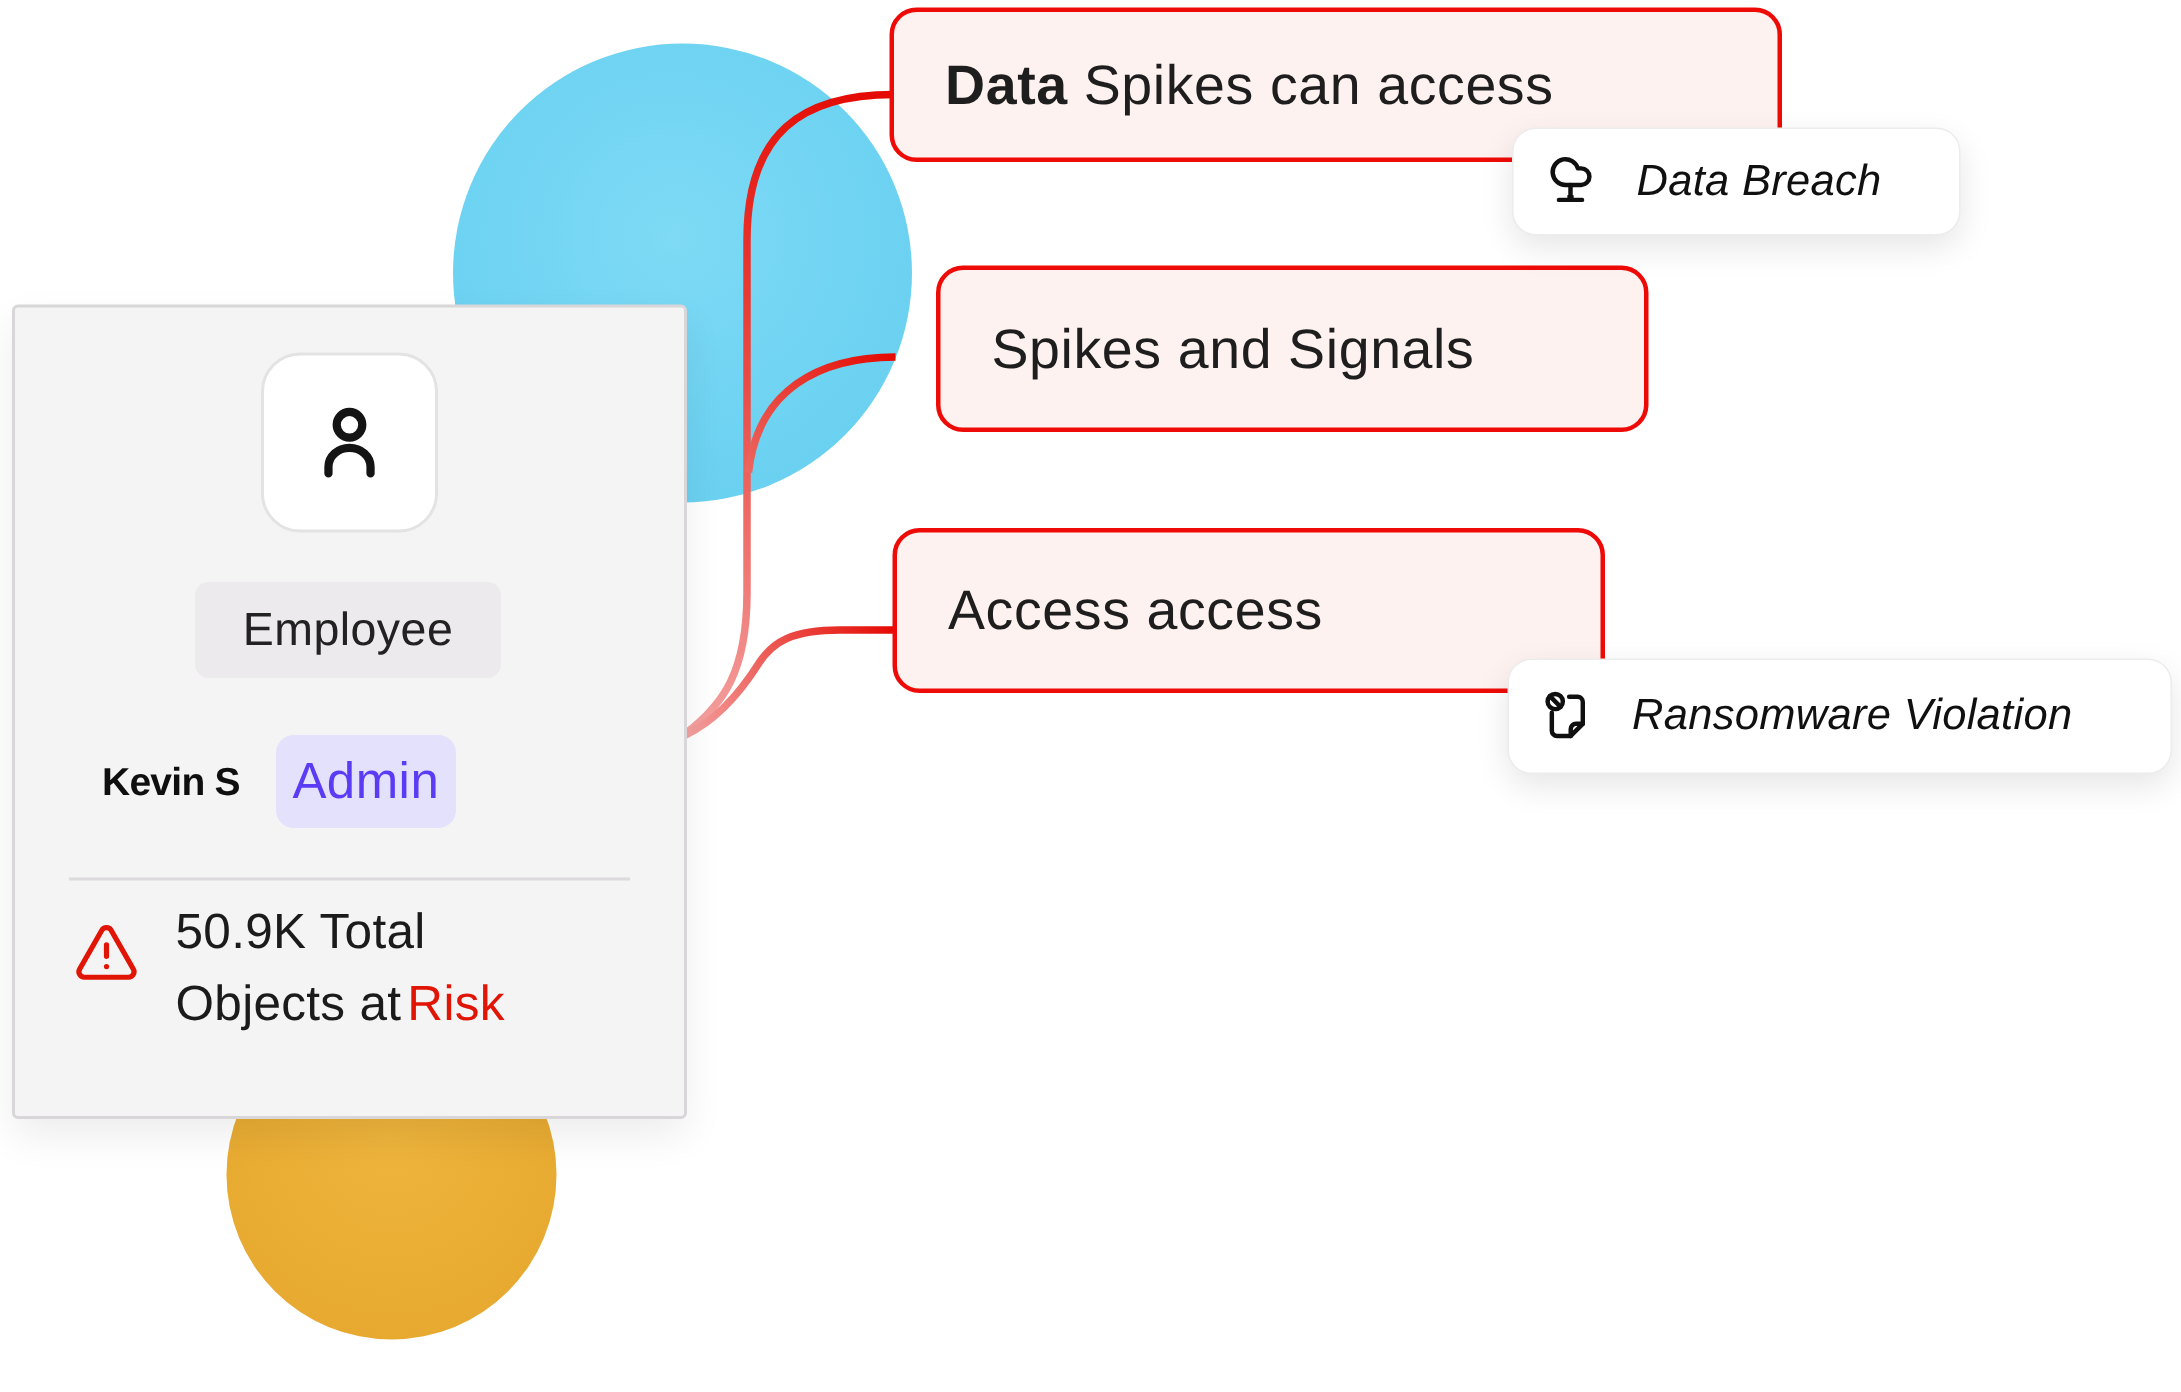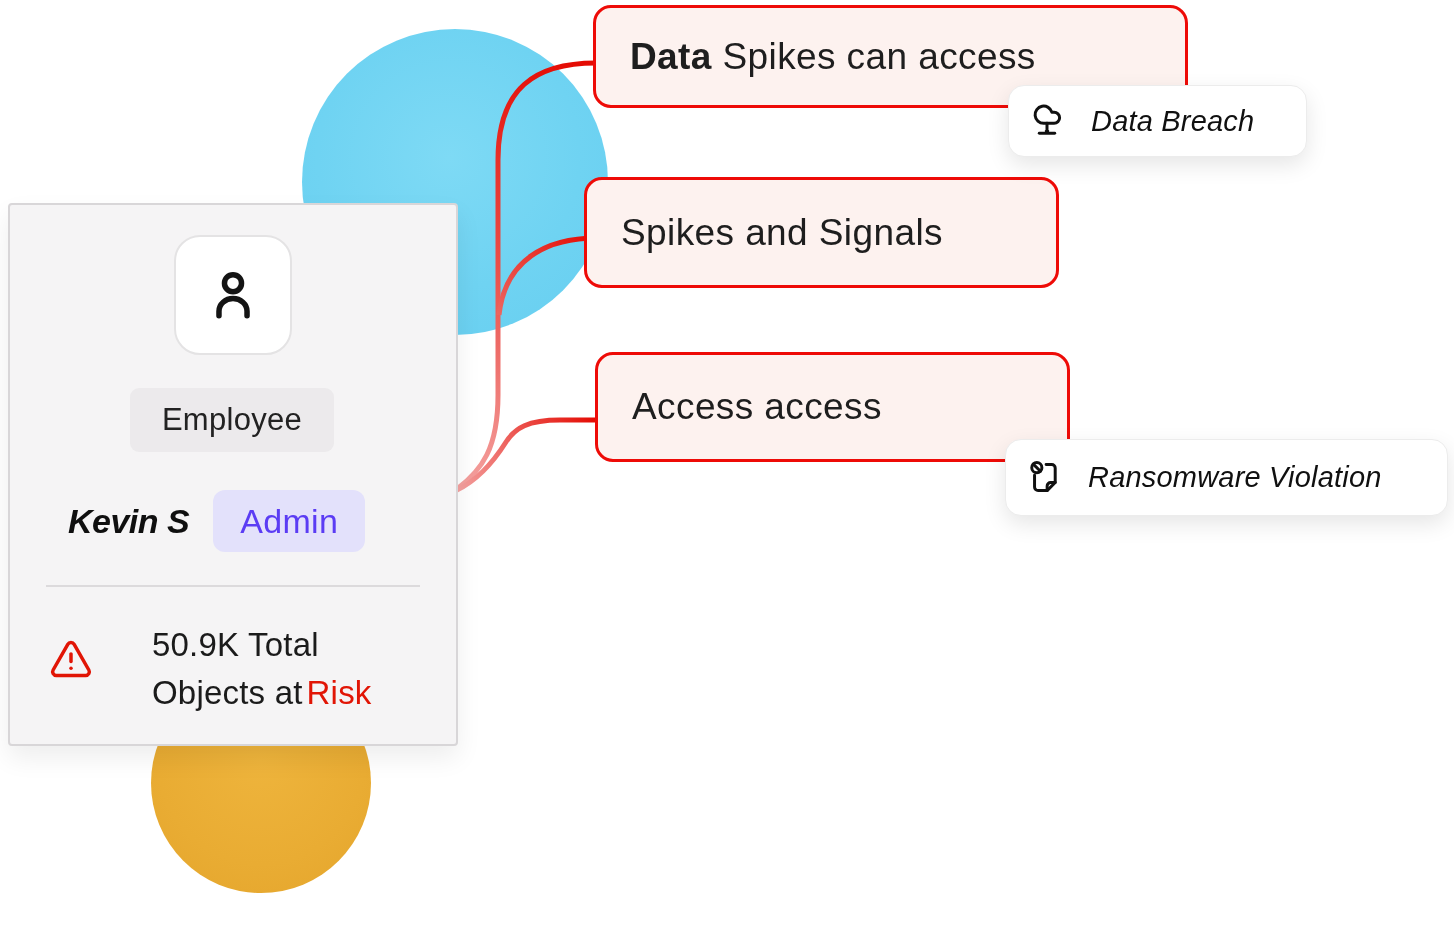--- a/index.html
+++ b/index.html
@@ -16,21 +16,21 @@
 
   
   .connectors { position:absolute; left:0; top:0; z-index:2; pointer-events:none; }
 
   
   .node { position:absolute; background:#fdf2ef; border:3px solid #ee0b07; border-radius:18px;
     display:flex; align-items:center; padding-left:34px; z-index:3; }
   .node-label { font-size:37px; letter-spacing:.4px; color:#1e1e1e; font-weight:400; white-space:nowrap; }
   .node-label .strong { font-weight:700; }
   .node.n1 { left:593px; top:5px;   width:595px; height:103px; }
-  .node.n2 { left:584px; top:177px; width:475px; height:111px; }
+  .node.n2 { left:624px; top:177px; width:475px; height:111px; }
   .node.n3 { left:595px; top:352px; width:475px; height:110px; }
 
   
   .chip { position:absolute; background:#ffffff; border:1.5px solid #ececec; border-radius:16px;
     box-shadow:0 8px 22px rgba(0,0,0,.10); display:flex; align-items:center; padding-left:17px;
     z-index:4;font-style:italic; }
   .chip .chip-icon { width:42px; height:42px; flex:0 0 42px; color:#101010; }
   .chip .chip-icon svg { width:100%; height:100%; display:block; }
   .chip-label { font-size:29px; font-weight:500; color:#101010; margin-left:23px; white-space:nowrap; letter-spacing:.2px; }
   .chip.c1 { left:1008px; top:85px;  width:299px; height:72px; }
@@ -40,26 +40,26 @@
   
   .card { position:absolute; left:8px; top:203px; width:450px; height:543px; background:#f5f4f5;
     border:2px solid #d8d6d8; border-radius:4px; box-shadow:0 12px 26px rgba(0,0,0,.07); z-index:5; }
   .avatar-box { position:absolute; left:164px; top:30px; width:118px; height:120px; background:#ffffff;
     border:2px solid #e4e3e4; border-radius:26px; display:flex; align-items:center; justify-content:center; }
   .avatar-box svg { width:66px; height:66px; color:#141414; }
   .role-badge { position:absolute; left:120px; top:183px; width:204px; height:64px; background:#eceaec;
     border-radius:9px; display:flex; align-items:center; justify-content:center; }
   .role-badge span { font-size:31px; color:#222; letter-spacing:.3px; }
   .name-row { position:absolute; left:58px; top:285px; width:360px; height:62px; display:flex; align-items:center; }
-  .person-name { font-size:34px; font-weight:700; letter-spacing:-.5px; color:#0f0f0f;font-style:italic; }
-  .admin-badge { margin-left:24px; width:152px; height:62px; background:#e3e1fb; border-radius:12px;
+  .person-name { font-size:26px; font-weight:700; letter-spacing:-.5px; color:#0f0f0f; }
+  .admin-badge { margin-left:24px; width:120px; height:62px; background:#e3e1fb; border-radius:12px;
     display:flex; align-items:center; justify-content:center; }
   .admin-badge span { font-size:34px; color:#5b3cf4; letter-spacing:.3px; }
   .card-divider { position:absolute; left:36px; top:380px; width:374px; height:2px; background:#dcdadc; }
-  .risk-row { position:absolute; left:39px; top:416px; width:380px; display:flex;gap:35px; }
+  .risk-row { position:absolute; left:39px; top:392px; width:380px; display:flex; }
   .warn-icon { width:44px; height:44px; flex:0 0 44px; color:#e11505; margin-top:16px; }
   .warn-icon svg { width:100%; height:100%; display:block; }
   .risk-text { margin-left:24px; font-size:33px; line-height:48px; color:#1b1b1b; letter-spacing:.2px; }
   .risk-highlight { color:#e11505; margin-left:4px; }
 </style>
 </head>
 <body>
 
 <div class="stage">
 

